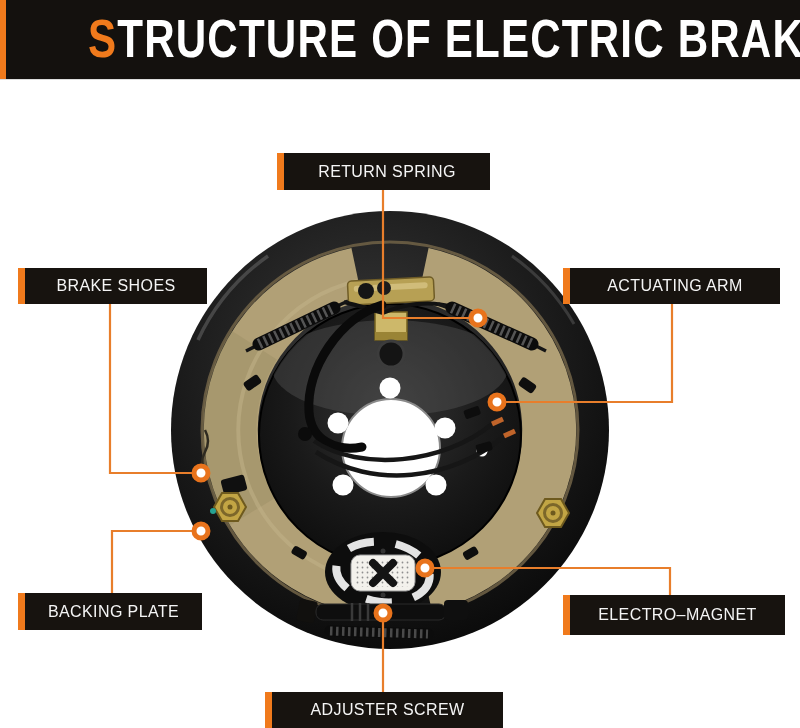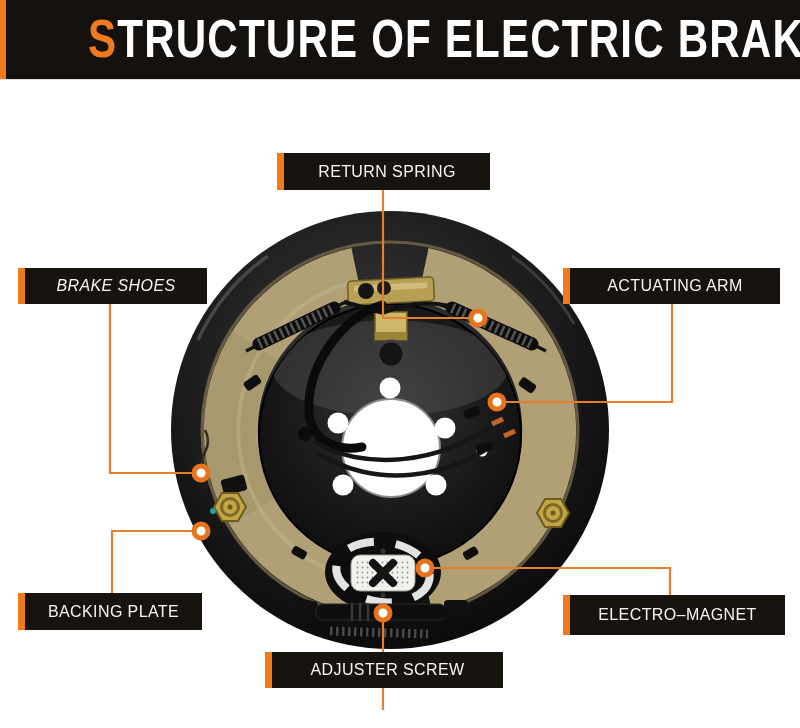--- a/index.html
+++ b/index.html
@@ -200,38 +200,38 @@
   <header class="banner">
     <span class="stripe"></span>
     <h1><span class="accent">S</span><span>TRUCTURE OF ELECTRIC BRAKE</span></h1>
   </header>
 
   <div class="label" style="left:277px;top:153px;width:213px;height:37px;">
     <span class="lstripe"></span>
     <span class="ltext">RETURN SPRING</span>
   </div>
 
-  <div class="label" style="left:18px;top:268px;width:189px;height:36px;font-style:italic;">
+  <div class="label" style="left:18px;top:268px;width:189px;height:36px;">
     <span class="lstripe"></span>
     <span class="ltext">BRAKE SHOES</span>
   </div>
 
   <div class="label" style="left:563px;top:268px;width:217px;height:36px;">
     <span class="lstripe"></span>
     <span class="ltext">ACTUATING ARM</span>
   </div>
 
   <div class="label" style="left:18px;top:593px;width:184px;height:37px;">
     <span class="lstripe"></span>
     <span class="ltext">BACKING PLATE</span>
   </div>
 
   <div class="label" style="left:563px;top:595px;width:222px;height:40px;">
     <span class="lstripe"></span>
     <span class="ltext">ELECTRO–MAGNET</span>
   </div>
 
-  <div class="label" style="left:265px;top:652px;width:238px;height:36px;">
+  <div class="label" style="left:265px;top:692px;width:238px;height:36px;">
     <span class="lstripe"></span>
     <span class="ltext">ADJUSTER SCREW</span>
   </div>
 
 </div>
 
 </body></html>

